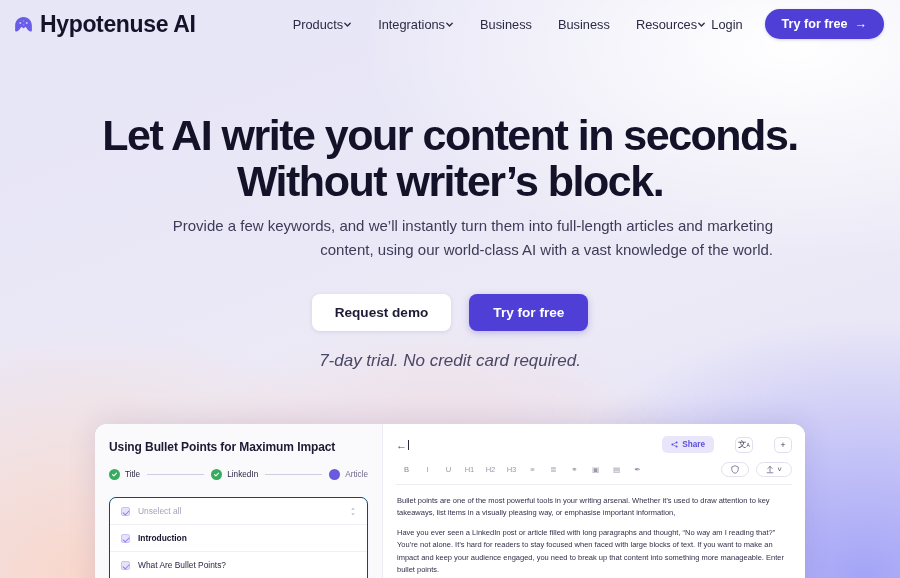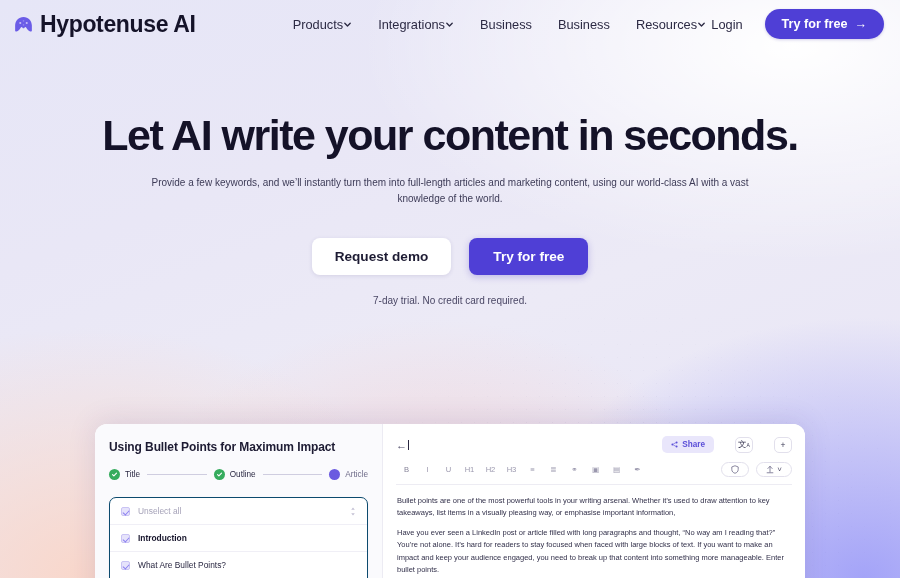--- a/index.html
+++ b/index.html
@@ -62,38 +62,38 @@
   }
 
   
   #hero { position: relative; z-index: 4; text-align: center; padding-top: 65px; }
   #headline {
     font-size: 43px; line-height: 1.06; font-weight: 700;
     color: #141228; letter-spacing: -1.5px;
   }
   #headline .l2 { display: block; }
   #subhead {
-    margin: 16px auto 0; max-width: 646px;
-    font-size: 10px; line-height: 1.62; color: #3d3b57; font-weight: 400;
+    margin: 10px auto 0; max-width: 646px;
+    font-size: 15px; line-height: 1.62; color: #3d3b57; font-weight: 400; text-align: right;
   }
   #cta-row {
     margin-top: 31px; display: flex; justify-content: center; align-items: center; gap: 18px;
   }
   .btn-secondary {
     background: #fff; color: #1d1b33; font-size: 13.6px; font-weight: 600;
     padding: 11px 23px; border-radius: 8px; border: none; cursor: pointer;
     font-family: inherit; box-shadow: 0 1px 4px rgba(50,40,110,.12);
   }
   .btn-primary {
     background: #4f3fd6; color: #fff; font-size: 13.6px; font-weight: 600;
     padding: 11px 24px; border-radius: 8px; border: none; cursor: pointer;
     font-family: inherit; box-shadow: 0 2px 7px rgba(70,50,190,.28);
   }
   #trial-note {
-    margin-top: 20px; font-size: 10px; color: #4a4765; font-weight: 500;
+    margin-top: 20px; font-size: 17px; color: #4a4765; font-weight: 500; font-style: italic;
   }
 
   
   #app-shot {
     position: absolute; left: 95px; top: 424px; width: 710px; height: 200px;
     background: #fff; border-radius: 12px 12px 0 0; overflow: hidden;
     box-shadow: 0 -2px 28px rgba(60,45,130,.13);
     display: flex; z-index: 3;
   }
   #app-left {
@@ -237,20 +237,21 @@
       <button class="cta-nav">
         <span>Try for free</span>
         <span>→</span>
       </button>
     </div>
   </div>
 
   <div id="hero">
     <h1 id="headline">
       <span class="l1">Let AI write your content in seconds.</span>
+      <span class="l2">Without writer’s block.</span>
     </h1>
     <p id="subhead">Provide a few keywords, and we’ll instantly turn them into full-length articles and marketing content, using our world-class AI with a vast knowledge of the world.</p>
 
     <div id="cta-row">
       <button class="btn-secondary">Request demo</button>
       <button class="btn-primary">Try for free</button>
     </div>
 
     <div id="trial-note">7-day trial. No credit card required.</div>
   </div>
@@ -269,21 +270,21 @@
           </span>
           <span class="step-label">Title</span>
         </div>
         <span class="step-line"></span>
         <div class="step">
           <span class="step-dot done">
             <svg width="7" height="7" viewBox="0 0 10 10">
                 <path d="M2.2 5.1 L4.1 7 L7.9 3.1" fill="none" stroke="#fff" stroke-width="1.6" stroke-linecap="round" stroke-linejoin="round"></path>
               </svg>
           </span>
-          <span class="step-label">Outline</span>
+          <span class="step-label">LinkedIn</span>
         </div>
         <span class="step-line"></span>
         <div class="step">
           <span class="step-dot active"></span>
           <span class="step-label muted">Article</span>
         </div>
       </div>
 
       <div id="outline-card">
         <div class="outline-row">

